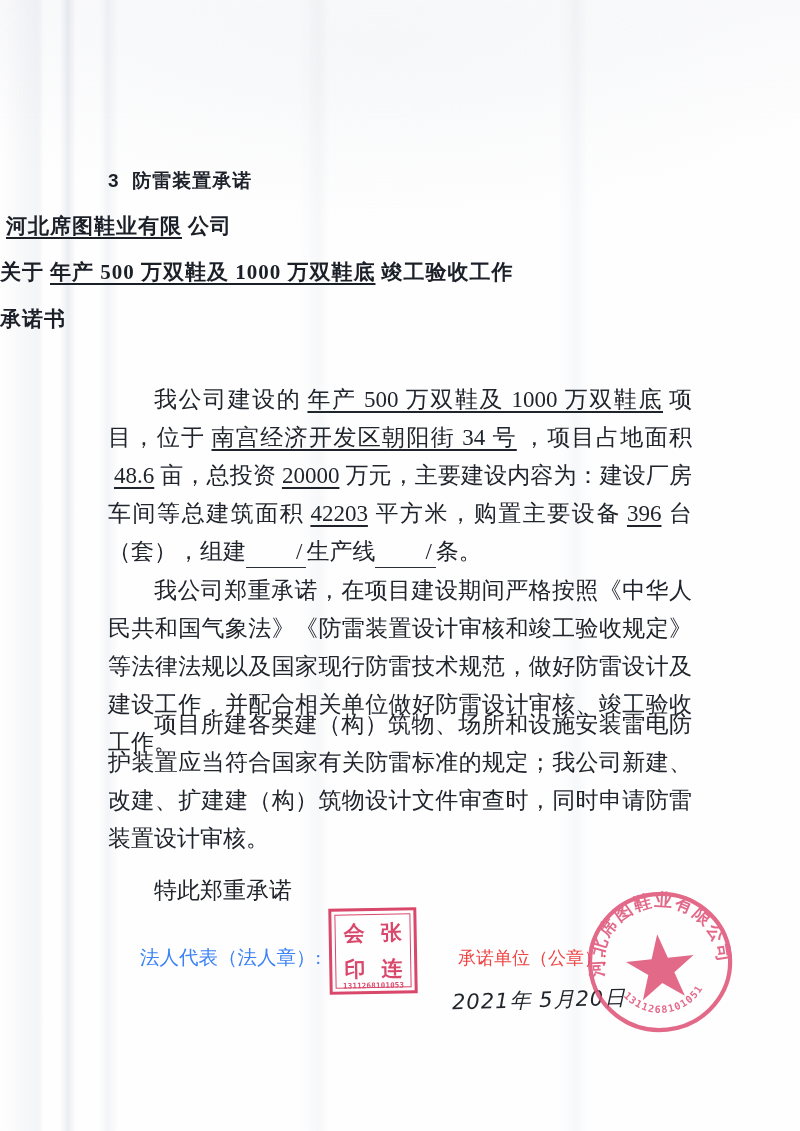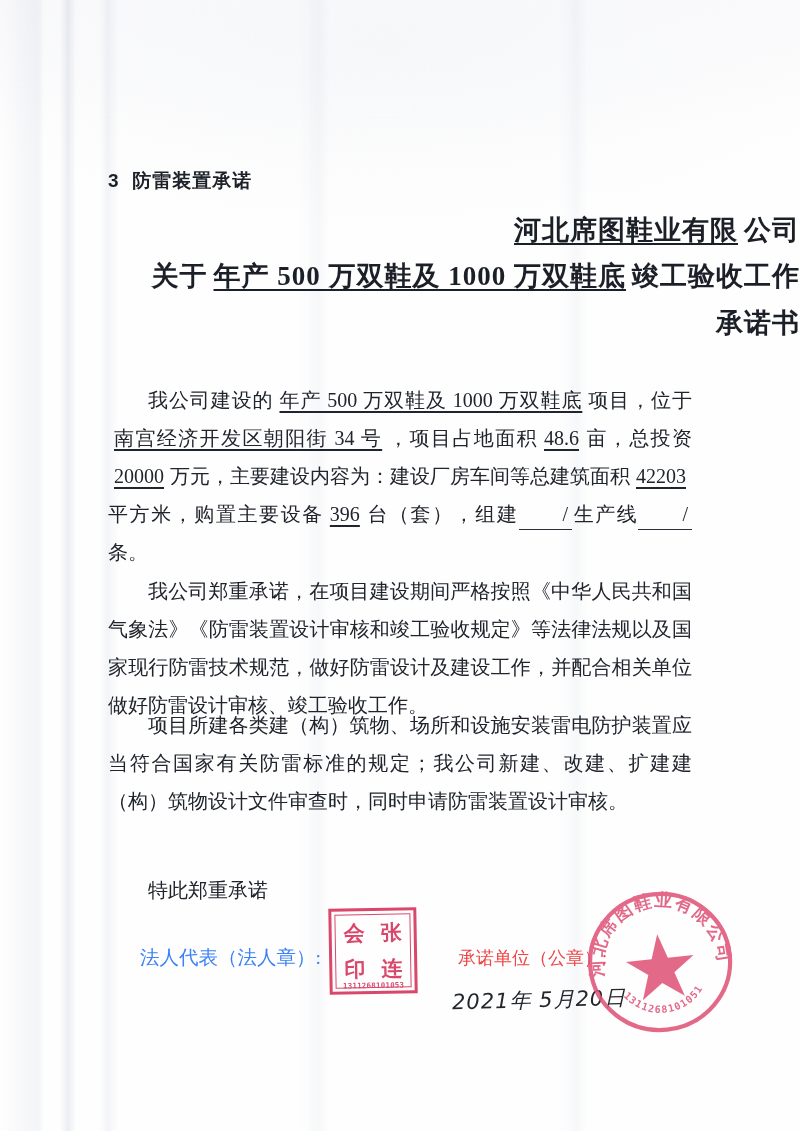--- a/index.html
+++ b/index.html
@@ -68,23 +68,23 @@
     top: 168px;
     font-family: "Liberation Sans", "DejaVu Sans", sans-serif;
     font-weight: bold;
     font-size: 19px;
     letter-spacing: 1px;
     color: #1d2129;
   }
   .title-line {
     position: absolute;
     width: 800px;
-    text-align: right;
-    font-weight: bold;
-    font-size: 27px;
+    text-align: left;
+    font-weight: bold;
+    font-size: 21px;
     letter-spacing: 1px;
     color: #1b1f27;
     font-family: "Liberation Serif", "DejaVu Serif", serif;
   }
   .title-1 { top: 212px; }
   .title-2 { top: 258px; }
   .title-3 { top: 305px; }
   .ul {
     text-decoration: underline;
     text-underline-offset: 4px;
@@ -92,21 +92,21 @@
   }
   .pad-ul {
     padding: 0 6px;
   }
 
   
   .body-block {
     position: absolute;
     left: 108px;
     width: 584px;
-    font-size: 20px;
+    font-size: 23px;
     line-height: 38px;
     color: #20242c;
     text-align: justify;
     text-justify: inter-ideograph;
   }
   .para { margin: 0; }
   .indent { text-indent: 2em; }
   .p1 { top: 381px; }
   .p2 { top: 572px; }
   .p3 { top: 706px; }

